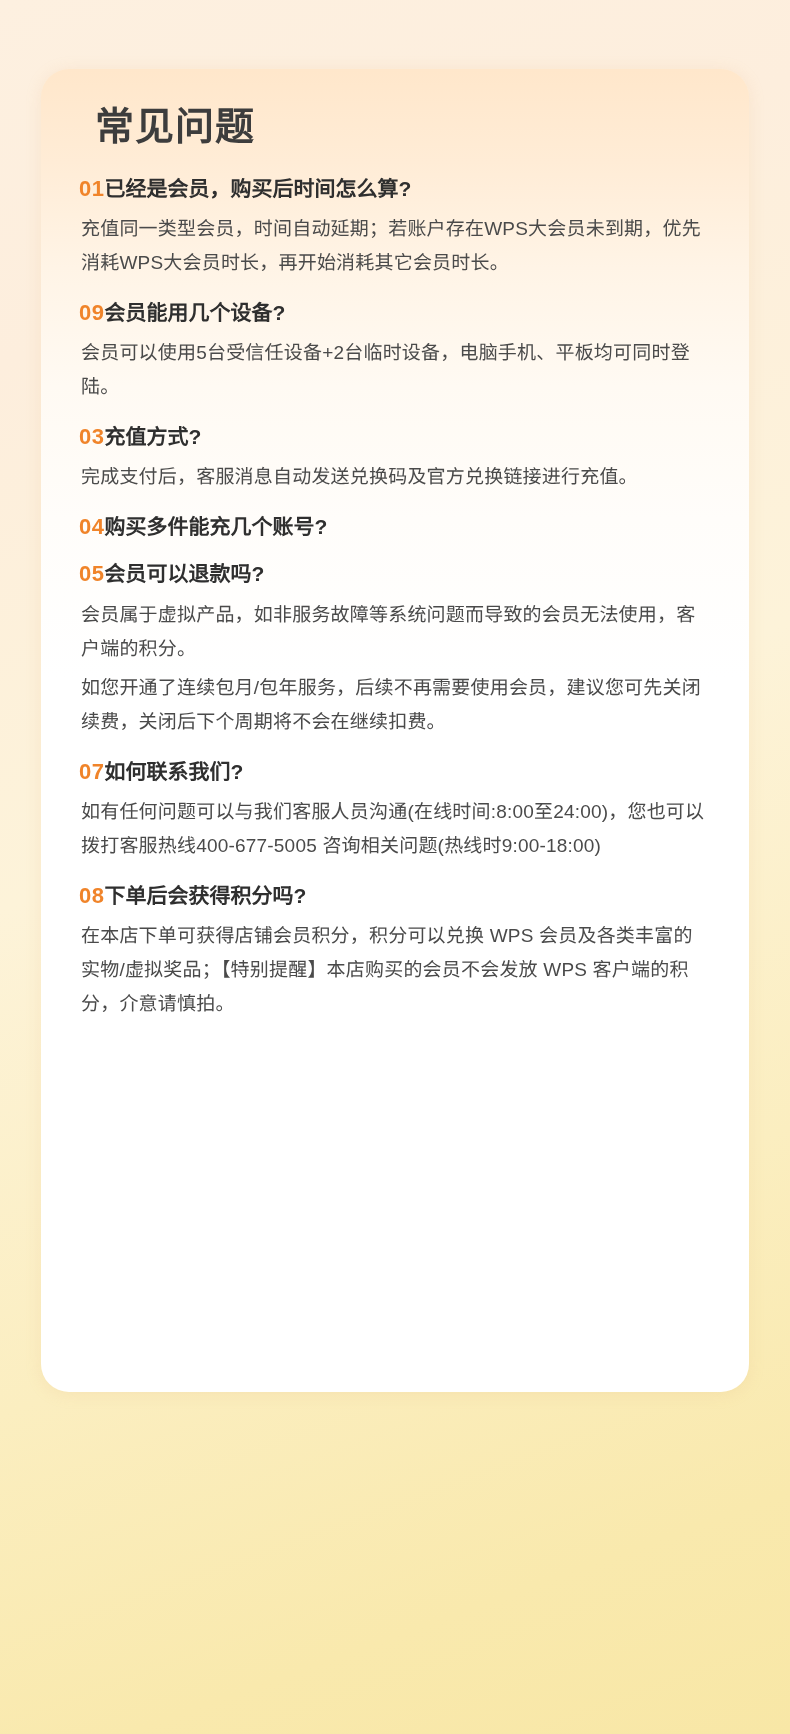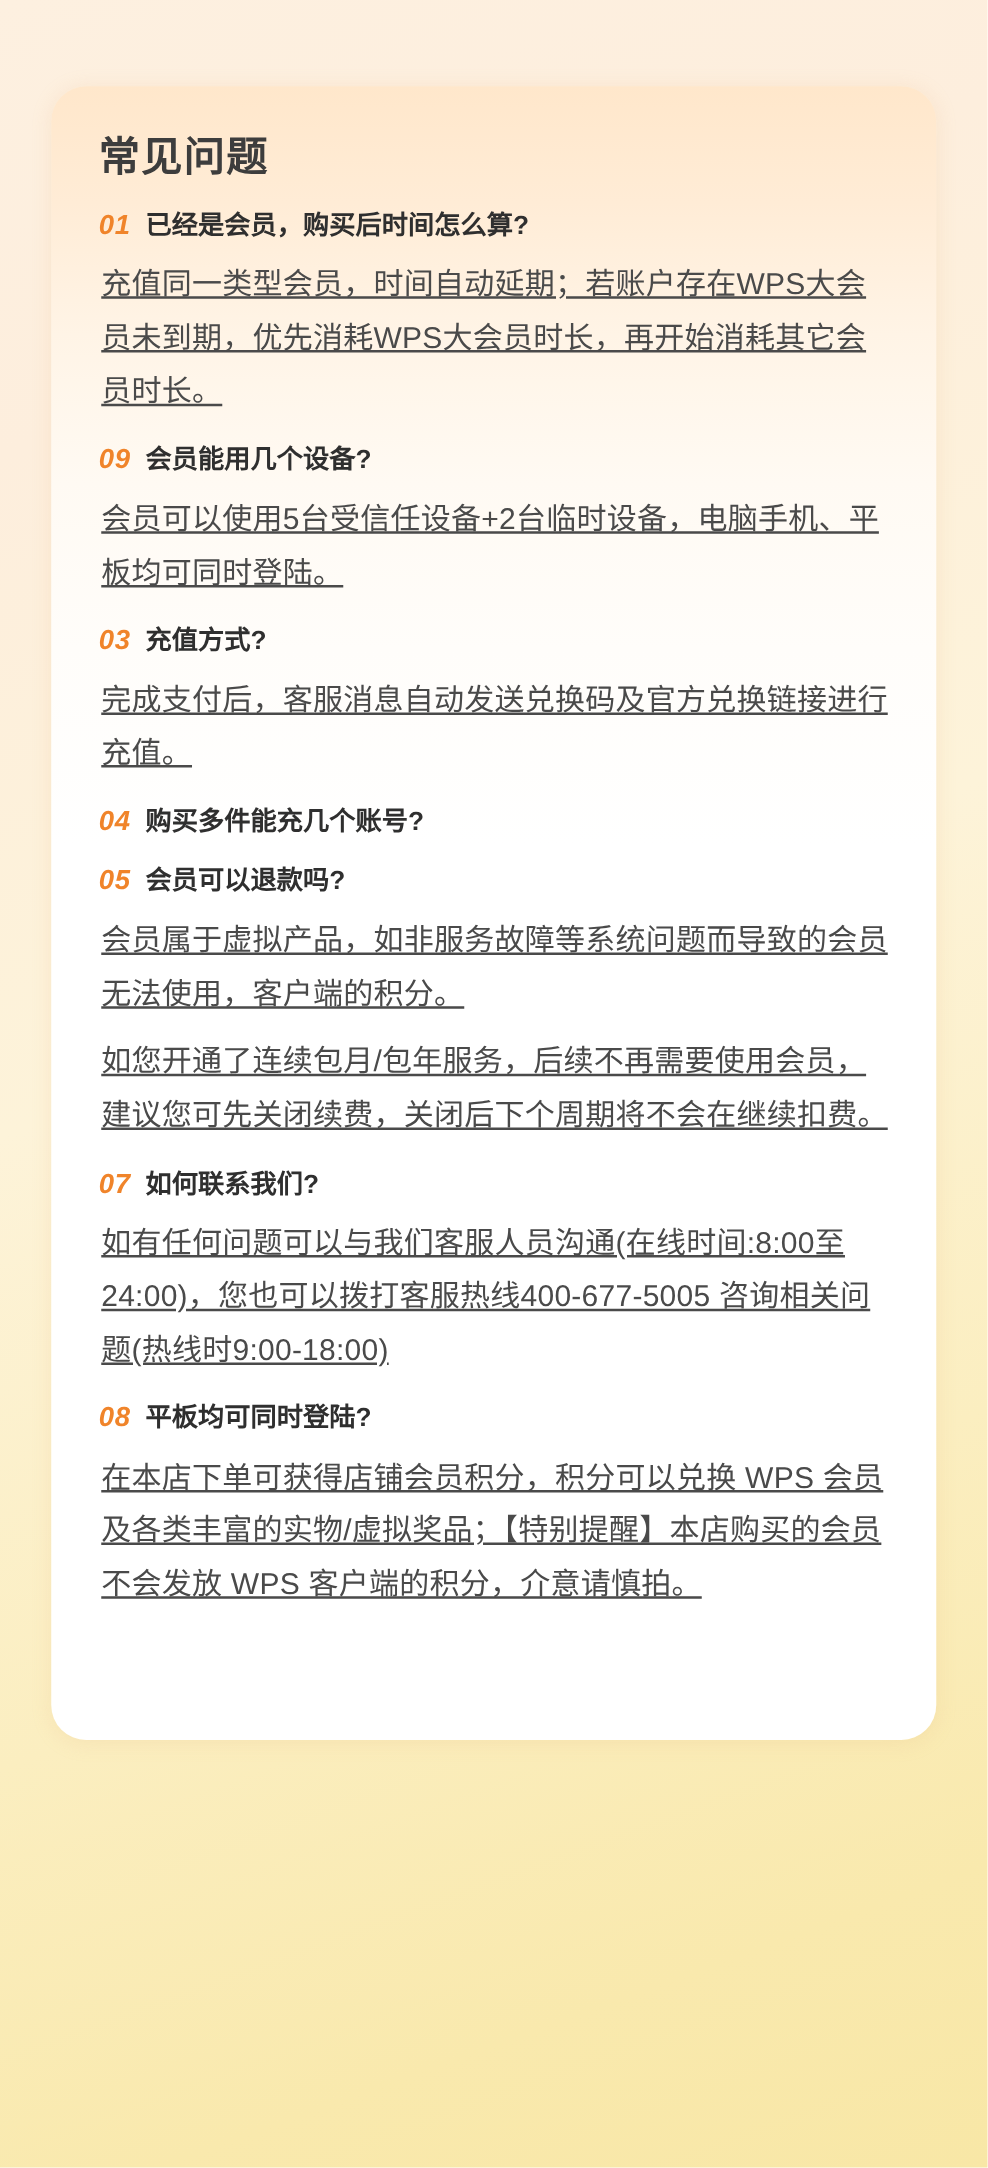--- a/index.html
+++ b/index.html
@@ -36,57 +36,55 @@
         rgba(255, 255, 255, 1) 46%,
         rgba(255, 255, 255, 1) 100%);
     box-shadow: 0 2px 16px rgba(226, 180, 120, 0.18);
     overflow: hidden;
   }
   .card-inner {
     padding: 36px 38px 30px 38px;
     box-sizing: border-box;
   }
   .faq-title {
-    font-size: 33px;
+    font-size: 39px;
     font-weight: bold;
     color: #3d3d3d;
     letter-spacing: 1px;
-    margin: 0 0 18px 0;
+    margin: 0 0 18px 16px;
     line-height: 1.3;
+    font-family: Liberation Mono, monospace;
   }
   .faq-item {
     margin-bottom: 6px;
   }
   .q-row {
     display: flex;
     align-items: baseline;
     margin: 18px 0 9px 0;
   }
   .q-num {
     font-size: 22px;
     font-weight: bold;
-    font-style: italic;
     color: #f0842a;
-    margin-right: 12px;
     letter-spacing: 0.5px;
     flex: 0 0 auto;
   }
   .q-text {
     font-size: 21px;
     font-weight: bold;
     color: #2f2f2f;
     line-height: 1.4;
   }
   .a-text {
-    font-size: 24px;
+    font-size: 19px;
     color: #4a4a4a;
     line-height: 1.78;
     letter-spacing: 0.2px;
-    margin: 12px 0 4px 2px;
-    text-decoration: underline;
+    margin: 0 0 4px 2px;
   }
 </style>
 </head>
 <body>
 
 <div class="page">
   <section class="card">
     <div class="card-inner">
       <h1 class="faq-title">常见问题</h1>
 
@@ -137,20 +135,20 @@
         <div class="q-row">
           <span class="q-num">07</span>
           <span class="q-text">如何联系我们?</span>
         </div>
         <p class="a-text">如有任何问题可以与我们客服人员沟通(在线时间:8:00至24:00)，您也可以拨打客服热线400-677-5005 咨询相关问题(热线时9:00-18:00)</p>
       </div>
 
       <div class="faq-item">
         <div class="q-row">
           <span class="q-num">08</span>
-          <span class="q-text">平板均可同时登陆?</span>
+          <span class="q-text">下单后会获得积分吗?</span>
         </div>
         <p class="a-text">在本店下单可获得店铺会员积分，积分可以兑换 WPS 会员及各类丰富的实物/虚拟奖品；【特别提醒】本店购买的会员不会发放 WPS 客户端的积分，介意请慎拍。</p>
       </div>
 
     </div>
   </section>
 </div>
 
 </body></html>

